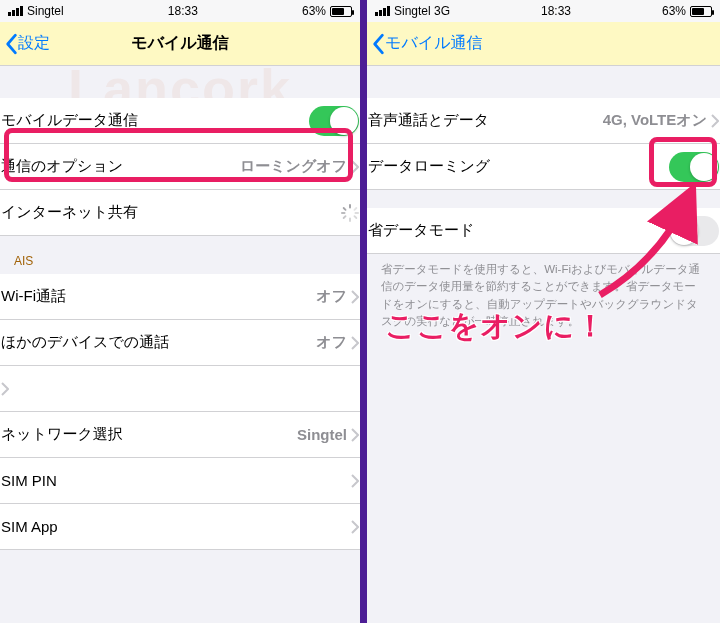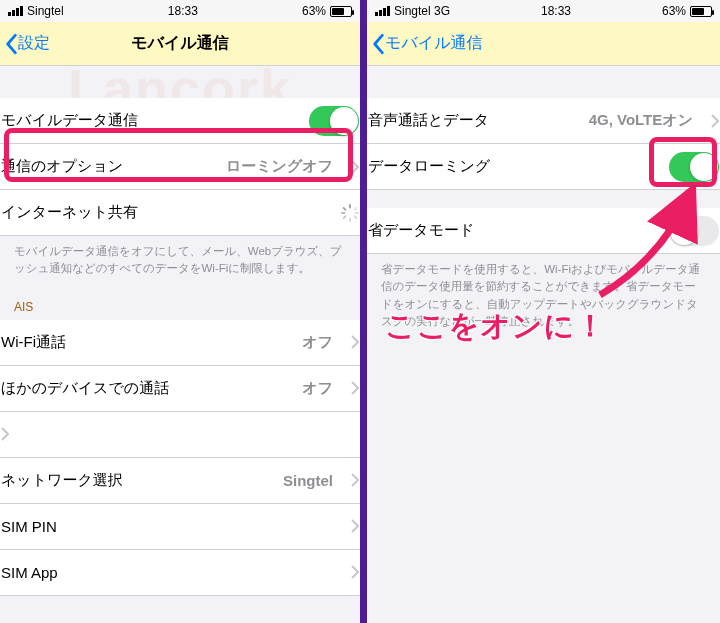--- a/index.html
+++ b/index.html
@@ -47,21 +47,21 @@
   background: #fff;
   min-height: 44px;
   padding: 0 1px;
   display: flex; align-items: center; justify-content: space-between;
   font-size: 15px; color: #000;
   border-bottom: 0.5px solid #d1d1d4;
 }
 .cell:first-of-type { border-top: 0.5px solid #d1d1d4; }
 .cell.tall { min-height: 46px; font-weight: 600;}
 .cell .label { font-weight: 500; }
-.cell .right-side { display:flex; align-items:center; gap:18px; color:#8e8e93; font-size:15px; }
+.cell .right-side { display:flex; align-items:center; gap:4px; color:#8e8e93; font-size:15px; }
 .cell .value { color:#8e8e93; }
 
 .chevron { color:#c7c7cc; }
 .chevron svg { width:8px; height:14px; display:block;}
 
 .toggle { width: 50px; height: 30px; border-radius: 15px; position: relative; background:#e9e9eb; }
 .toggle.on { background:#34c759; }
 .toggle .knob { position:absolute; top:1px; width:28px; height:28px; border-radius:50%; background:#fff; box-shadow:0 1px 3px rgba(0,0,0,.25); }
 .toggle.on .knob { right:1px; } .toggle.off .knob { left:1px; }
 
@@ -151,21 +151,20 @@
                 <rect x="15" y="9" width="5" height="2" rx="1" opacity=".3"></rect>
                 <rect x="3" y="3" width="2" height="5" rx="1" transform="rotate(-45 4 5.5)" opacity=".8"></rect>
                 <rect x="15" y="12" width="2" height="5" rx="1" transform="rotate(-45 16 14.5)" opacity=".35"></rect>
                 <rect x="3" y="12" width="2" height="5" rx="1" transform="rotate(45 4 14.5)" opacity=".5"></rect>
                 <rect x="15" y="3" width="2" height="5" rx="1" transform="rotate(45 16 5.5)" opacity=".25"></rect>
               </g>
             </svg>
       </span>
     </div>
 
-    <div class="footer-note">モバイルデータ通信をオフにして、メール、Webブラウズ、プッシュ通知などのすべてのデータをWi-Fiに制限します。</div>
     <div class="section-header">AIS</div>
 
     <div class="cell tall">
       <span class="label">Wi-Fi通話</span>
       <span class="right-side">
             <span class="value">オフ</span>
             <span class="chevron">
               <svg viewBox="0 0 8 14">
                 <polyline points="1,1 7,7 1,13" fill="none" stroke="#c7c7cc" stroke-width="2"></polyline>
               </svg>

